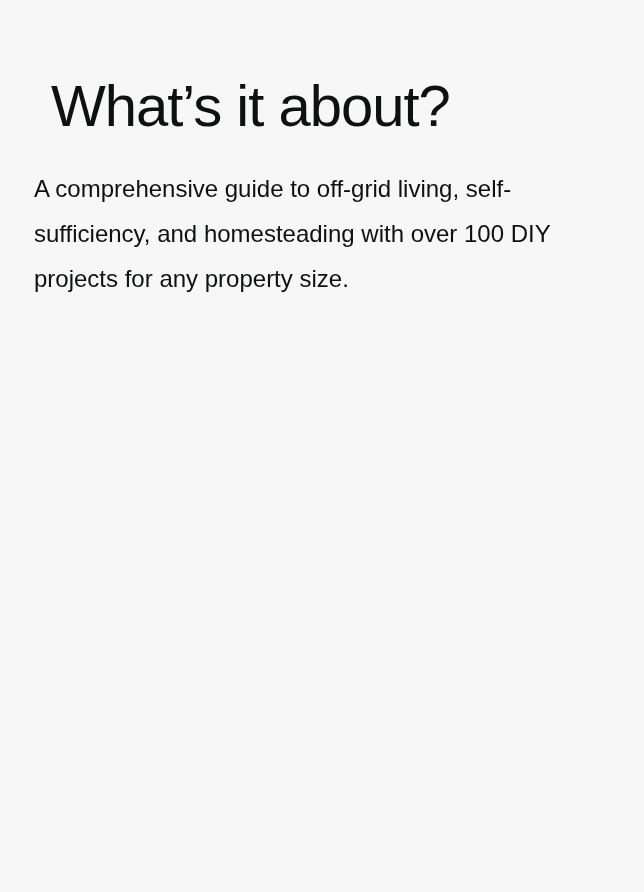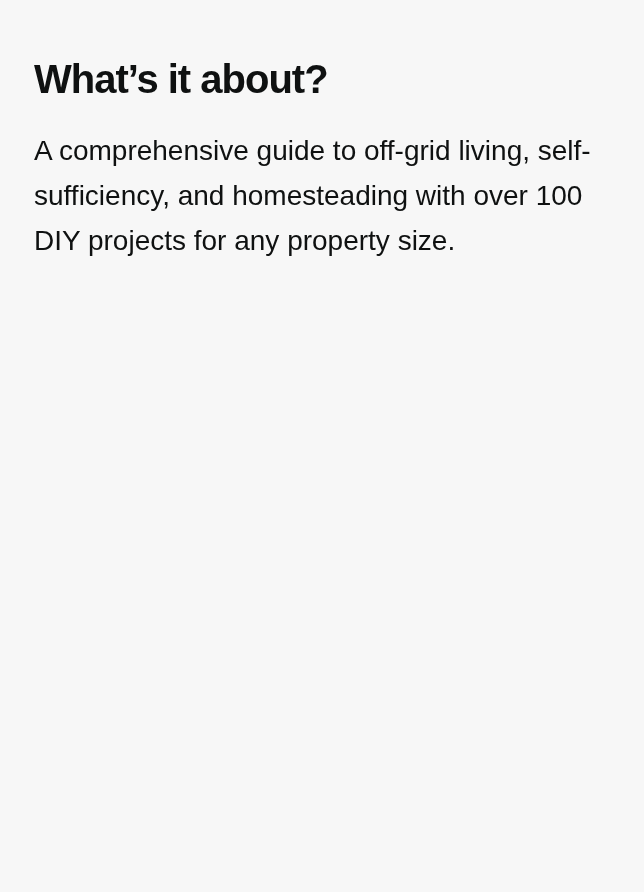--- a/index.html
+++ b/index.html
@@ -12,30 +12,30 @@
     background: #f7f7f7;
     font-family: "Liberation Sans", sans-serif;
     color: #0f1111;
     overflow: hidden;
   }
   .about-section {
     padding: 56px 34px 0 34px;
     box-sizing: border-box;
   }
   .section-title {
-    margin: 0;
-    font-size: 40px;
+    margin: 17px;
+    font-size: 58px;
     line-height: 1.15;
-    font-weight: 700;
+    font-weight: 400;
     letter-spacing: -1px;
     color: #0f1111;
   }
   .section-description {
     margin: 26px 0 0 0;
-    font-size: 28px;
+    font-size: 24px;
     line-height: 45px;
     font-weight: 400;
     color: #0f1111;
     max-width: 566px;
   }
 </style>
 </head>
 <body>
 
 <section class="about-section">

